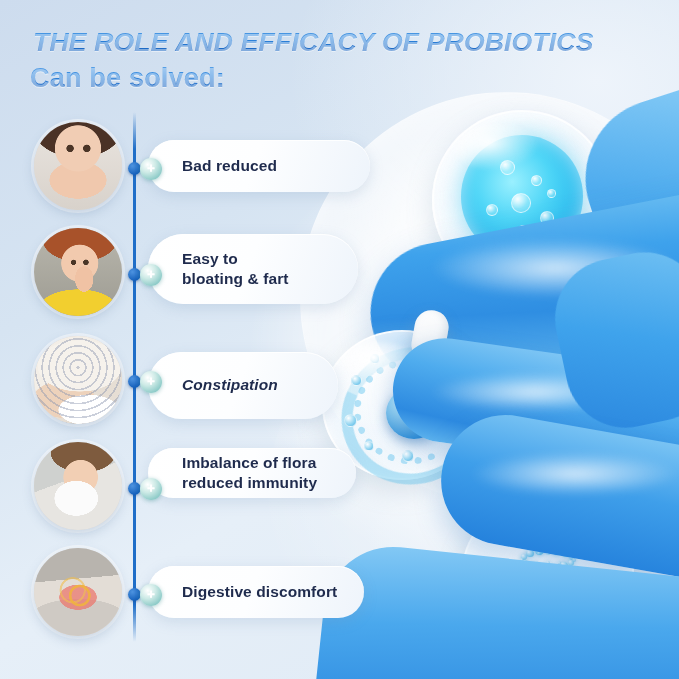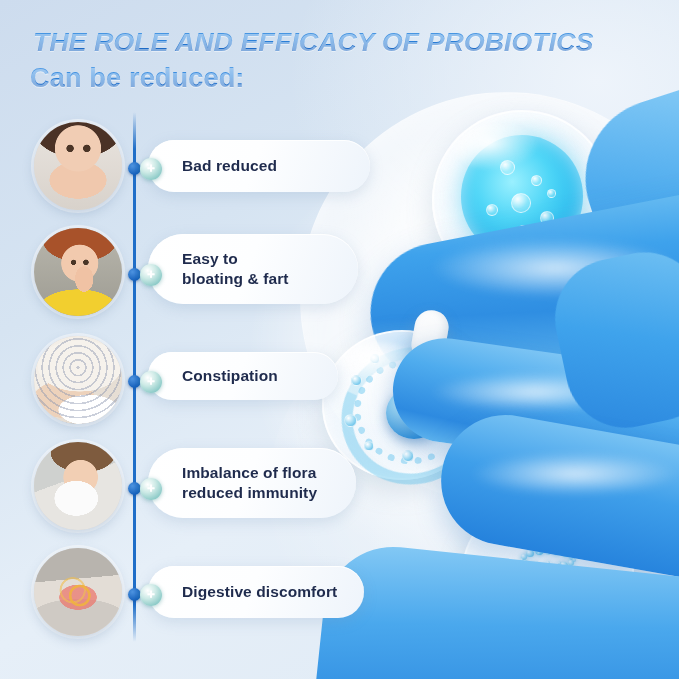--- a/index.html
+++ b/index.html
@@ -324,21 +324,21 @@
   <div id="capsule"></div>
 
   <div class="glove" id="glove-finger-index"></div>
   <div class="gl-high" style="left:430px;top:372px;width:210px;height:40px;"></div>
   <div class="glove" id="glove-knuckle"></div>
   <div class="glove" id="glove-finger-mid"></div>
   <div class="gl-high" style="left:470px;top:452px;width:210px;height:44px;"></div>
   <div class="glove" id="glove-thumb"></div>
 
   <div id="title">THE ROLE AND EFFICACY OF PROBIOTICS</div>
-  <div id="subtitle">Can be reduced:</div>
+  <div id="subtitle">Can be solved:</div>
 
   <div id="timeline-line"></div>
 
   <div id="rows">
       <div class="thumb" style="top: 122px;">
         <div class="ph" style="background:
         radial-gradient(circle at 50% 30%, #f1cdb4 0 30%, transparent 31%),
         radial-gradient(ellipse 46% 30% at 50% 66%, #f0c8ad 0 70%, transparent 71%),
         radial-gradient(ellipse 62% 40% at 50% 8%, #4b3226 0 80%, transparent 81%),
         linear-gradient(180deg,#e9e4df,#d8d2cb)"></div>
@@ -379,37 +379,37 @@
       <div class="thumb" style="top: 336px;">
         <div class="ph" style="background:
         radial-gradient(ellipse 40% 20% at 62% 84%, #ffffff 0 85%, transparent 86%),
         radial-gradient(ellipse 44% 26% at 34% 72%, #edd2bb 0 80%, transparent 81%),
         linear-gradient(150deg,#f3eee7 0 46%, #e6ded4 46% 100%)"></div>
      <div class="ph" style="background:
         repeating-radial-gradient(circle at 50% 36%, rgba(140,150,175,.45) 0 1.6px, transparent 1.6px 7px),
         radial-gradient(ellipse 56% 34% at 52% 34%, #f6f2ec 0 85%, transparent 86%)"></div>
       </div>
       <div class="dot" style="top: 375px;"></div>
-      <div class="pill" style="top: 352px; height: 48px; width: 190px;">
+      <div class="pill" style="top: 352px; height: 67px; width: 190px; font-style: italic;">
         <div class="pill-label">Constipation</div>
       </div>
       <div class="plus" style="top: 370.5px;">
         <svg width="12" height="12" viewBox="0 0 12 12" aria-hidden="true">
           <path d="M5 1.6h2v2.6h2.6v2H7v2.6H5V6.2H2.4v-2H5z" fill="#ffffff"></path>
         </svg>
       </div>
       <div class="thumb" style="top: 442px;">
         <div class="ph" style="background:
         radial-gradient(ellipse 30% 24% at 48% 64%, #fbfbfb 0 82%, transparent 83%),
         radial-gradient(circle at 53% 40%, #f2cfb4 0 24%, transparent 25%),
         radial-gradient(ellipse 46% 28% at 56% 12%, #7e5b3e 0 80%, transparent 81%),
         linear-gradient(160deg,#cfd1cf 0 42%, #e7e5e1 42% 100%)"></div>
       </div>
       <div class="dot" style="top: 482px;"></div>
-      <div class="pill" style="top: 448px; height: 70px; width: 208px;">
+      <div class="pill" style="top: 448px; height: 50px; width: 208px;">
         <div class="pill-label">Imbalance of flora
 reduced immunity</div>
       </div>
       <div class="plus" style="top: 477.5px;">
         <svg width="12" height="12" viewBox="0 0 12 12" aria-hidden="true">
           <path d="M5 1.6h2v2.6h2.6v2H7v2.6H5V6.2H2.4v-2H5z" fill="#ffffff"></path>
         </svg>
       </div>
       <div class="thumb" style="top: 548px;">
         <div class="ph" style="background:

